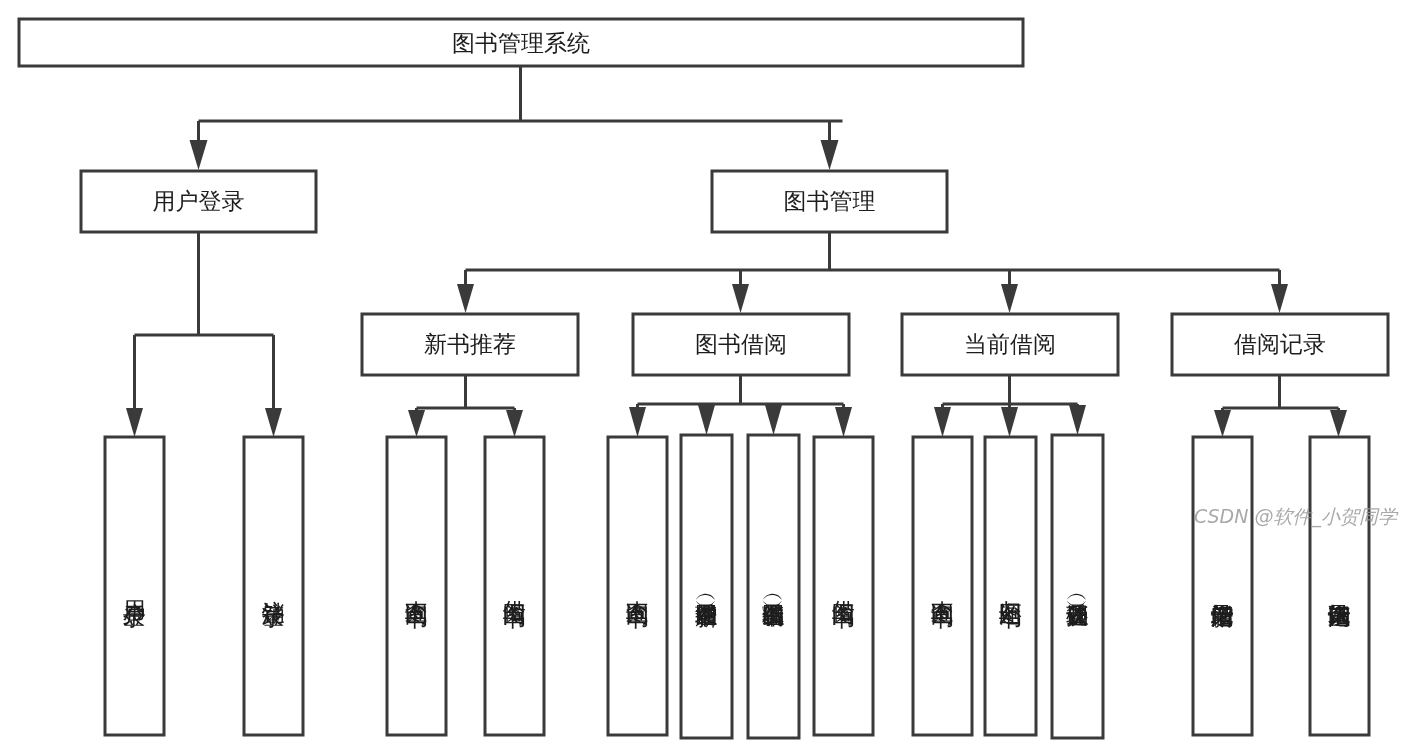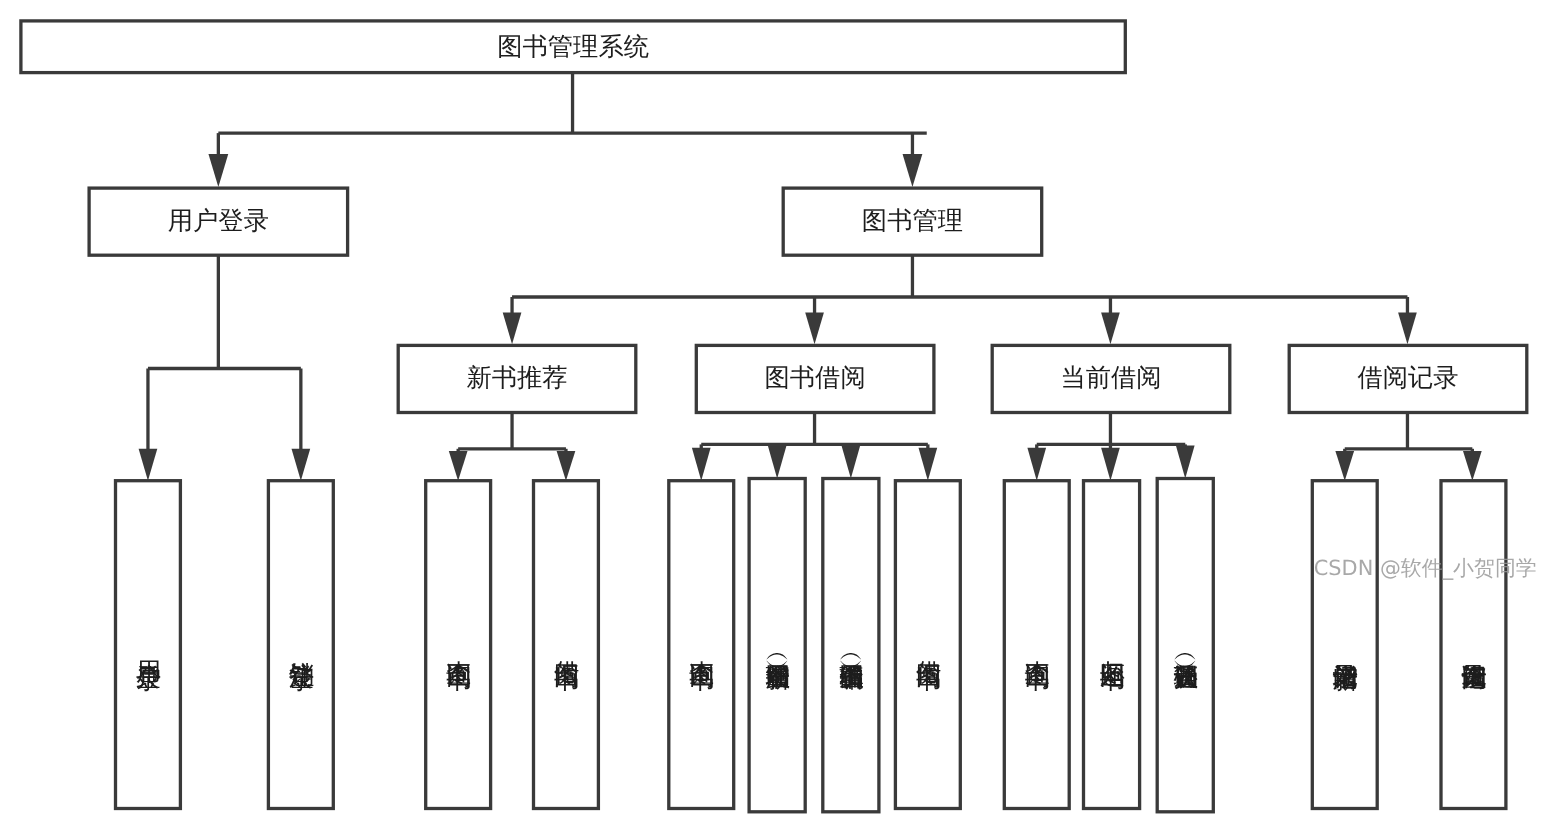--- a/index.html
+++ b/index.html
@@ -67,20 +67,21 @@
   .watermark {
     position: absolute;
     right: 8px;
     bottom: 6px;
     font-family: "DejaVu Sans", "Liberation Sans", sans-serif;
     font-size: 19px;
     color: #9a9a9a;
     opacity: 0.85;
     white-space: nowrap;
     letter-spacing: 0px;
+    font-style: italic;
   }
 </style>
 </head>
 <body>
 
 <div id="diagram-root">
 
   <svg id="flow-svg" viewBox="0 0 1405 747">
 
     <g>

